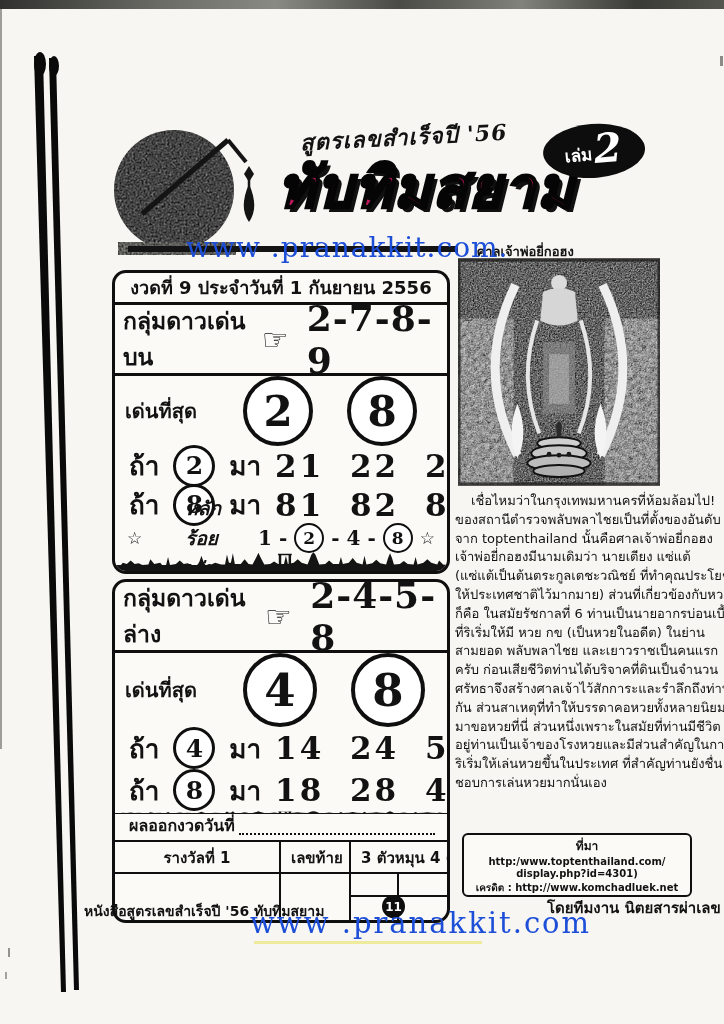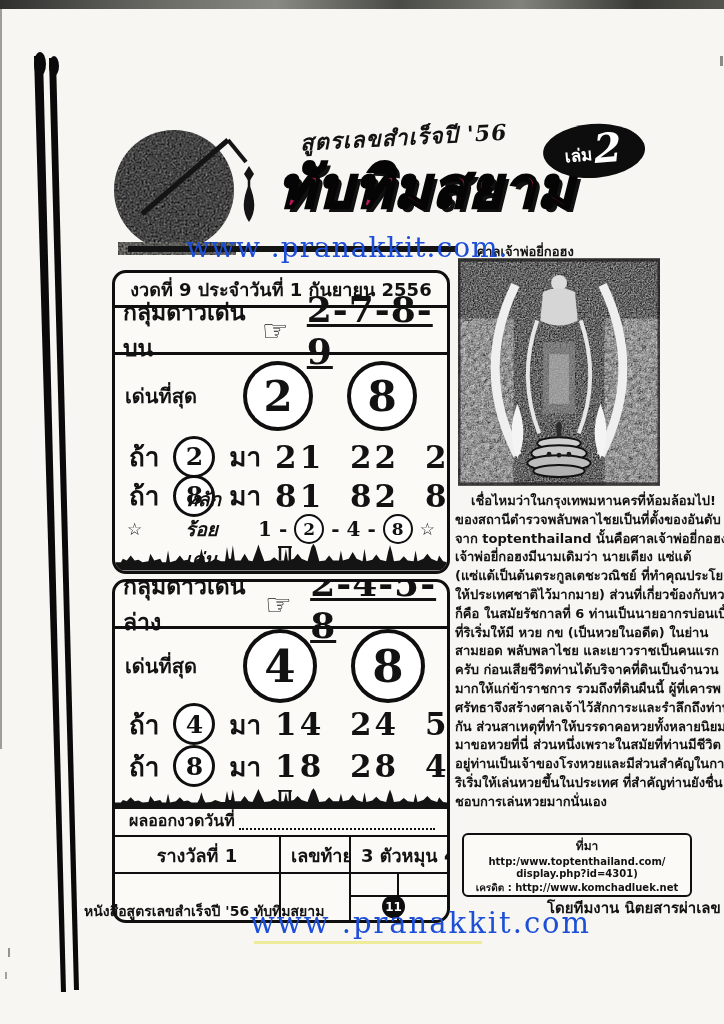--- a/index.html
+++ b/index.html
@@ -31,24 +31,24 @@
   .shrine-caption{left:477px;top:241px;font-size:13px;font-weight:700;}
 
   
   .panel{left:112px;top:270px;width:338px;}
   .box{border:3px solid #0f0f0f;border-radius:14px;background:#fbfaf7;overflow:hidden;
        display:flex;flex-direction:column;}
   .box1{height:298px;margin-bottom:5px;}
   .box2{height:338px;}
   .row{display:flex;align-items:center;}
   .draw{height:34px;justify-content:center;border-bottom:3px solid #0f0f0f;font-size:18px;font-weight:700;}
-  .group{height:44px;border-bottom:3px solid #0f0f0f;padding:0 8px;gap:6px;}
+  .group{height:44px;border-bottom:3px solid #0f0f0f;padding:12px 8px;gap:6px;}
   .g-label{font-size:23px;font-weight:800;}
   .pointer{font-size:30px;line-height:1;margin-top:2px;}
-  .g-nums{font:800 36px "DejaVu Serif",serif;letter-spacing:1px;margin-left:12px;text-decoration:underline;}
+  .g-nums{font:800 36px "DejaVu Serif",serif;letter-spacing:1px;margin-left:12px;}
   .best{padding:0 10px;gap:34px;}
   .box1 .best{height:86px;}
   .box2 .best{height:74px;}
   .b-label{font-size:20px;font-weight:800;width:84px;}
   .circle-big{width:62px;height:62px;border:4px solid #0f0f0f;border-radius:50%;
     display:flex;align-items:center;justify-content:center;font:800 42px "DejaVu Serif",serif;background:#fff;}
   .box2 .circle-big{width:66px;height:66px;font-size:45px;}
   .ifrow{padding:0 14px;gap:14px;}
   .box1 .ifrow{height:39px;}
   .box2 .ifrow{height:44px;}
@@ -59,32 +59,32 @@
   .hundreds{height:27px;padding:0 12px;gap:7px;font-weight:800;}
   .star{font-size:17px;}
   .h-label{font:800 italic 19px "DejaVu Serif",serif;margin-right:6px;margin-left:36px;}
   .h-num,.h-dash{font:800 20px "DejaVu Serif",serif;}
   .circle-tiny{width:26px;height:26px;border:2.5px solid #0f0f0f;border-radius:50%;flex:0 0 auto;
     display:flex;align-items:center;justify-content:center;font:800 17px "DejaVu Serif",serif;background:#fff;}
   .skyline{width:100%;display:block;margin-top:auto;}
   .result-line{display:flex;align-items:flex-end;height:24px;padding:0 10px 2px 14px;font-size:16px;font-weight:800;}
   .dots{flex:1;border-bottom:2.5px dotted #0f0f0f;margin:0 2px 3px 4px;}
   .rtable{display:grid;grid-template-columns:166px 70px 1fr;border-top:2.5px solid #0f0f0f;flex:1;}
-  .rt-h{border-bottom:2.5px solid #0f0f0f;font-size:18px;font-weight:800;text-align:center;
+  .rt-h{border-bottom:2.5px solid #0f0f0f;font-size:15px;font-weight:800;text-align:center;
         padding:4px 10px 2px;white-space:nowrap;overflow:hidden;}
   .rt-br{border-right:2.5px solid #0f0f0f;}
   .rt-b{min-height:46px;}
   .rt-b3{display:grid;grid-template-columns:1fr 1fr;grid-template-rows:1fr 1fr;}
   .rt-c{border-bottom:2.5px solid #0f0f0f;}
   .rt-c.last{border-bottom:none;}
   .rt-c.mid{border-right:2.5px solid #0f0f0f;}
 
   
   .shrine{left:458px;top:258px;width:202px;height:228px;}
-  .article{left:455px;top:492px;width:240px;font-size:13px;line-height:18.8px;font-weight:700;}
+  .article{left:455px;top:492px;width:240px;font-size:13px;line-height:18.8px;font-weight:400;}
   .article .ln{white-space:nowrap;}
   .article .ln:first-child{text-indent:16px;}
   .source-box{left:462px;top:833px;width:226px;height:60px;border:2px solid #0f0f0f;border-radius:6px;
     display:flex;flex-direction:column;align-items:center;justify-content:center;gap:1px;background:#fbfaf7;}
   .src-title{font-size:12px;font-weight:800;margin-left:20px;}
   .src-line{font-size:10px;font-weight:700;}
   .byline{left:547px;top:896px;width:176px;font-size:15px;font-weight:800;}
 
   
   .footer-left{left:84px;top:900px;font-size:14px;font-weight:800;}
@@ -271,21 +271,20 @@
     <div class="ln">เชื่อไหมว่าในกรุงเทพมหานครที่ห้อมล้อมไป!</div>
     <div class="ln">ของสถานีตำรวจพลับพลาไชยเป็นที่ตั้งของอันดับ 1</div>
     <div class="ln">จาก toptenthailand นั้นคือศาลเจ้าพ่อยี่กอฮง</div>
     <div class="ln">เจ้าพ่อยี่กอฮงมีนามเดิมว่า นายเตียง แซ่แต้</div>
     <div class="ln">(แซ่แต้เป็นต้นตระกูลเตชะวณิชย์ ที่ทำคุณประโยชน์</div>
     <div class="ln">ให้ประเทศชาติไว้มากมาย) ส่วนที่เกี่ยวข้องกับหวย</div>
     <div class="ln">ก็คือ ในสมัยรัชกาลที่ 6 ท่านเป็นนายอากรบ่อนเบี้ย</div>
     <div class="ln">ที่ริเริ่มให้มี หวย กข (เป็นหวยในอดีต) ในย่าน</div>
     <div class="ln">สามยอด พลับพลาไชย และเยาวราชเป็นคนแรก</div>
     <div class="ln">ครับ ก่อนเสียชีวิตท่านได้บริจาคที่ดินเป็นจำนวน</div>
-    <div class="ln">มากให้แก่ข้าราชการ รวมถึงที่ดินผืนนี้ ผู้ที่เคารพ</div>
     <div class="ln">ศรัทธาจึงสร้างศาลเจ้าไว้สักการะและรำลึกถึงท่าน</div>
     <div class="ln">กัน ส่วนสาเหตุที่ทำให้บรรดาคอหวยทั้งหลายนิยม</div>
     <div class="ln">มาขอหวยที่นี่ ส่วนหนึ่งเพราะในสมัยที่ท่านมีชีวิต</div>
     <div class="ln">อยู่ท่านเป็นเจ้าของโรงหวยและมีส่วนสำคัญในการ</div>
     <div class="ln">ริเริ่มให้เล่นหวยขึ้นในประเทศ ที่สำคัญท่านยังชื่น</div>
     <div class="ln">ชอบการเล่นหวยมากนั่นเอง</div>
   </article>
 
   <div class="abs source-box">
     <div class="src-title">ที่มา</div>

